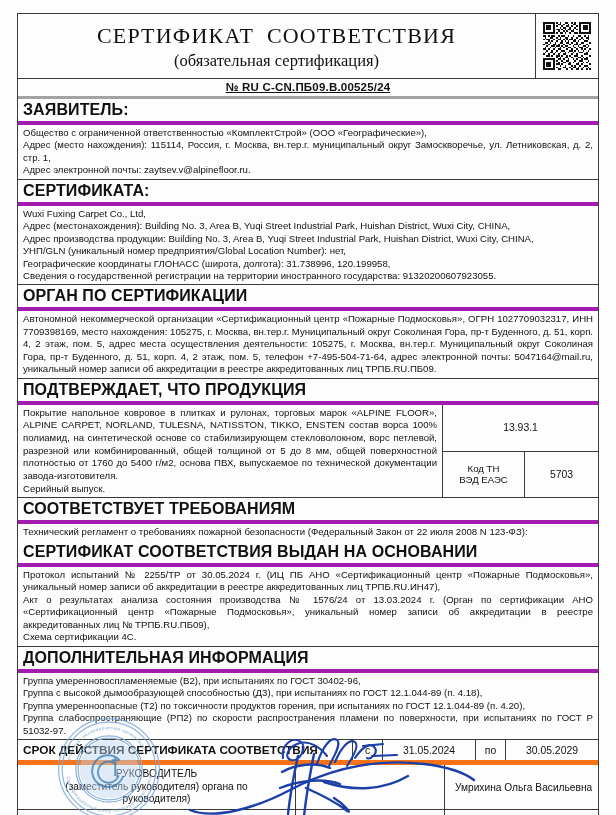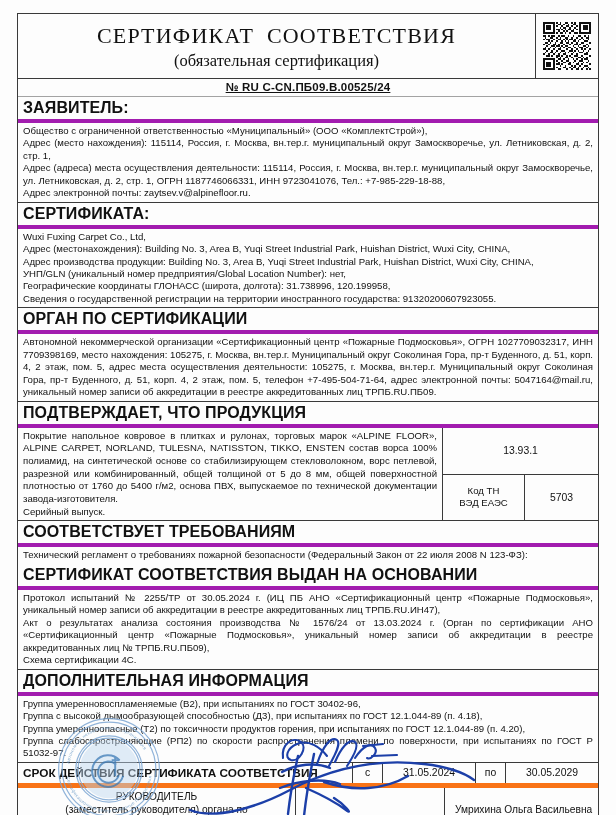--- a/index.html
+++ b/index.html
@@ -51,21 +51,21 @@
     width:62px;
     border-left:1px solid #3a3a3a;
     display:flex;align-items:center;justify-content:center;
   }
   .qr{
     width:48px;height:48px;
     display:block;
   }
   .certno{
     text-align:center;
-    border-bottom:1px solid #a3a3a3;
+    border-bottom:3px solid #a3a3a3;
     padding:2px 0 3px 0;
     font-size:11.5px;
     font-weight:600;
     letter-spacing:0.2px;
   }
   .certno span{ text-decoration:underline; }
 
   
   .sect-hdr{
     font-size:16px;
@@ -446,23 +446,22 @@
         </svg>
       </div>
     </div>
 
     <div class="certno">
       <span><i style="font-style:normal">№ </i><i style="font-style:normal">RU C-CN.ПБ09.В.00525/24</i></span>
     </div>
 
     <div class="sect-hdr">ЗАЯВИТЕЛЬ:</div>
     <div class="body-txt">
-      <p class="j">Общество с ограниченной ответственностью «Муниципальный» (ООО «КомплектСтрой»),</p>
+      <p class="j">Общество с ограниченной ответственностью «КомплектСтрой» (ООО «Географические»),</p>
       <p class="j">Адрес (место нахождения): 115114, Россия, г. Москва, вн.тер.г. муниципальный округ Замоскворечье, ул. Летниковская, д. 2, стр. 1,</p>
-      <p class="j">Адрес (адреса) места осуществления деятельности: 115114, Россия, г. Москва, вн.тер.г. муниципальный округ Замоскворечье, ул. Летниковская, д. 2, стр. 1, ОГРН 1187746066331, ИНН 9723041076, Тел.: +7-985-229-18-88,</p>
       <p>Адрес электронной почты: zaytsev.v@alpinefloor.ru.</p>
     </div>
 
     <div class="sect-hdr">СЕРТИФИКАТА:</div>
     <div class="body-txt">
       <p>Wuxi Fuxing Carpet Co., Ltd,</p>
       <p>Адрес (местонахождения): Building No. 3, Area B, Yuqi Street Industrial Park, Huishan District, Wuxi City, CHINA,</p>
       <p>Адрес производства продукции: Building No. 3, Area B, Yuqi Street Industrial Park, Huishan District, Wuxi City, CHINA,</p>
       <p>УНП/GLN (уникальный номер предприятия/Global Location Number): нет,</p>
       <p>Географические координаты ГЛОНАСС (широта, долгота): 31.738996, 120.199958,</p>

